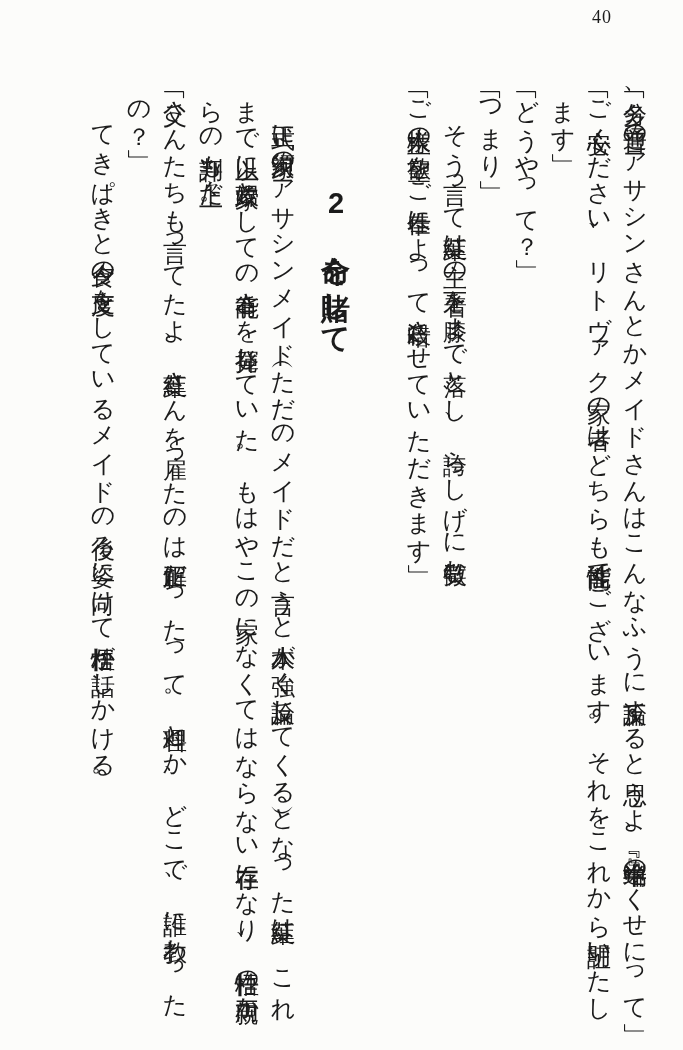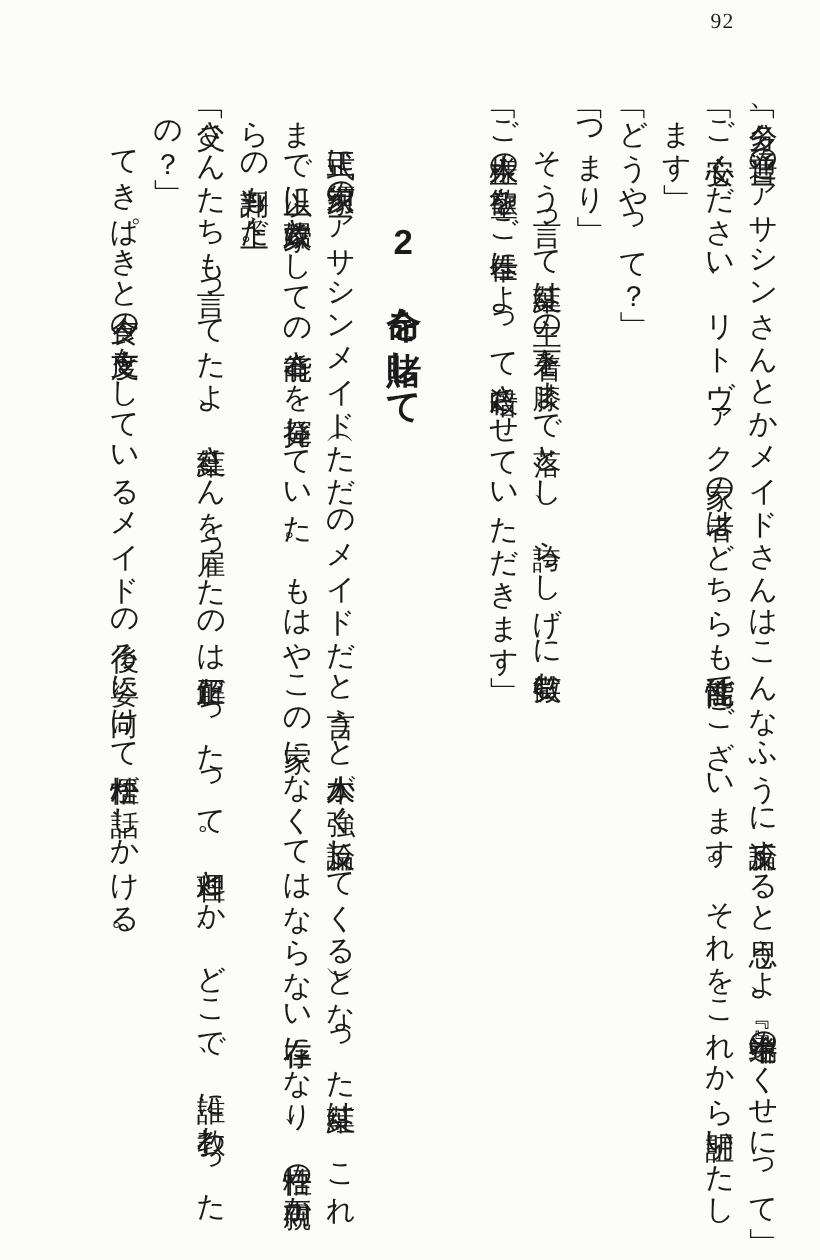--- a/index.html
+++ b/index.html
@@ -53,21 +53,21 @@
     text-combine-upright: all;   
   }
   .chapter-title {
     display: inline-block;
     margin-top: 16px;            
   }
 </style>
 </head>
 <body>
 
-<div class="page-number">92</div>
+<div class="page-number">40</div>
 
 <div class="text-area">
 
   <p>「多分、普通のアサシンさんとかメイドさんはこんなふうに反論すると思うよ、『中途半端』のくせにって」</p>
 
   <p>「ご安心ください、リトヴァク家の者はどちらも高性能でございます。それをこれから証明いたします」</p>
 
   <p>「どうやって？」</p>
 
   <p>「つまり」</p>

